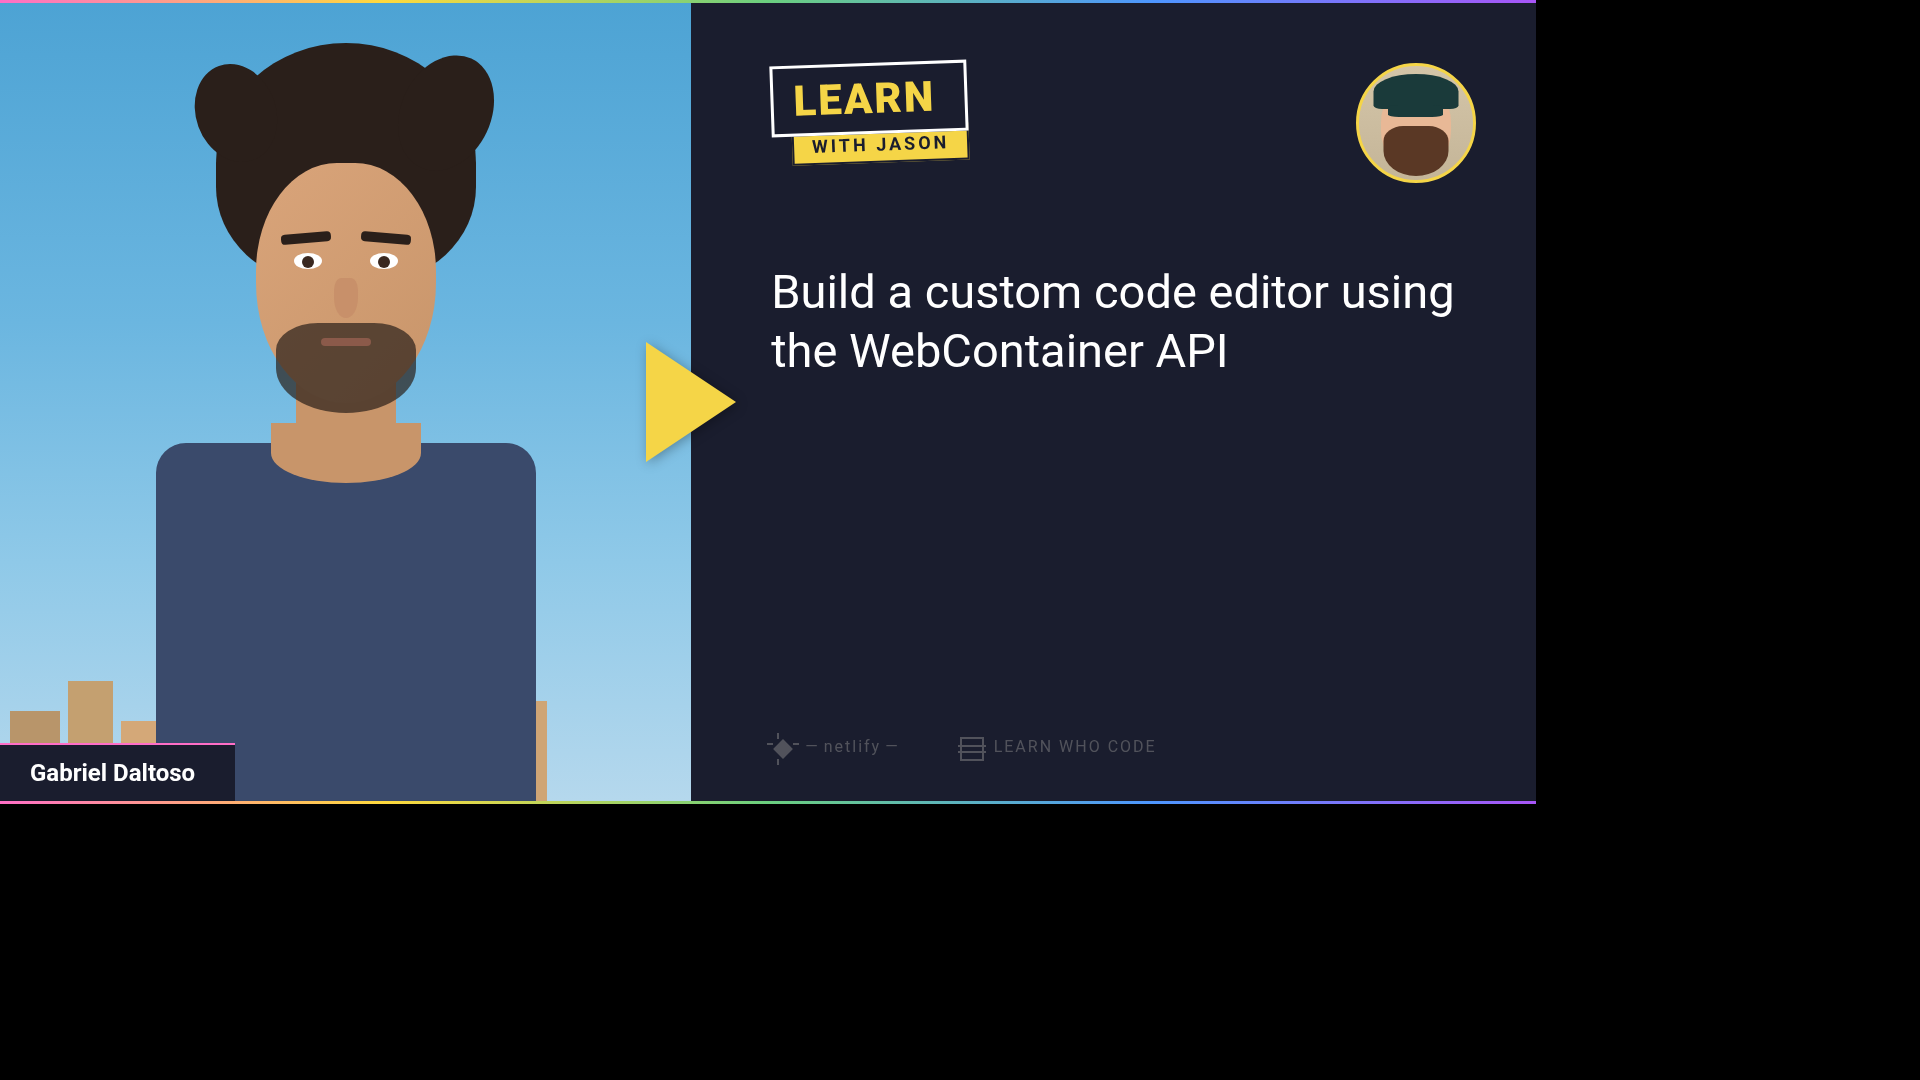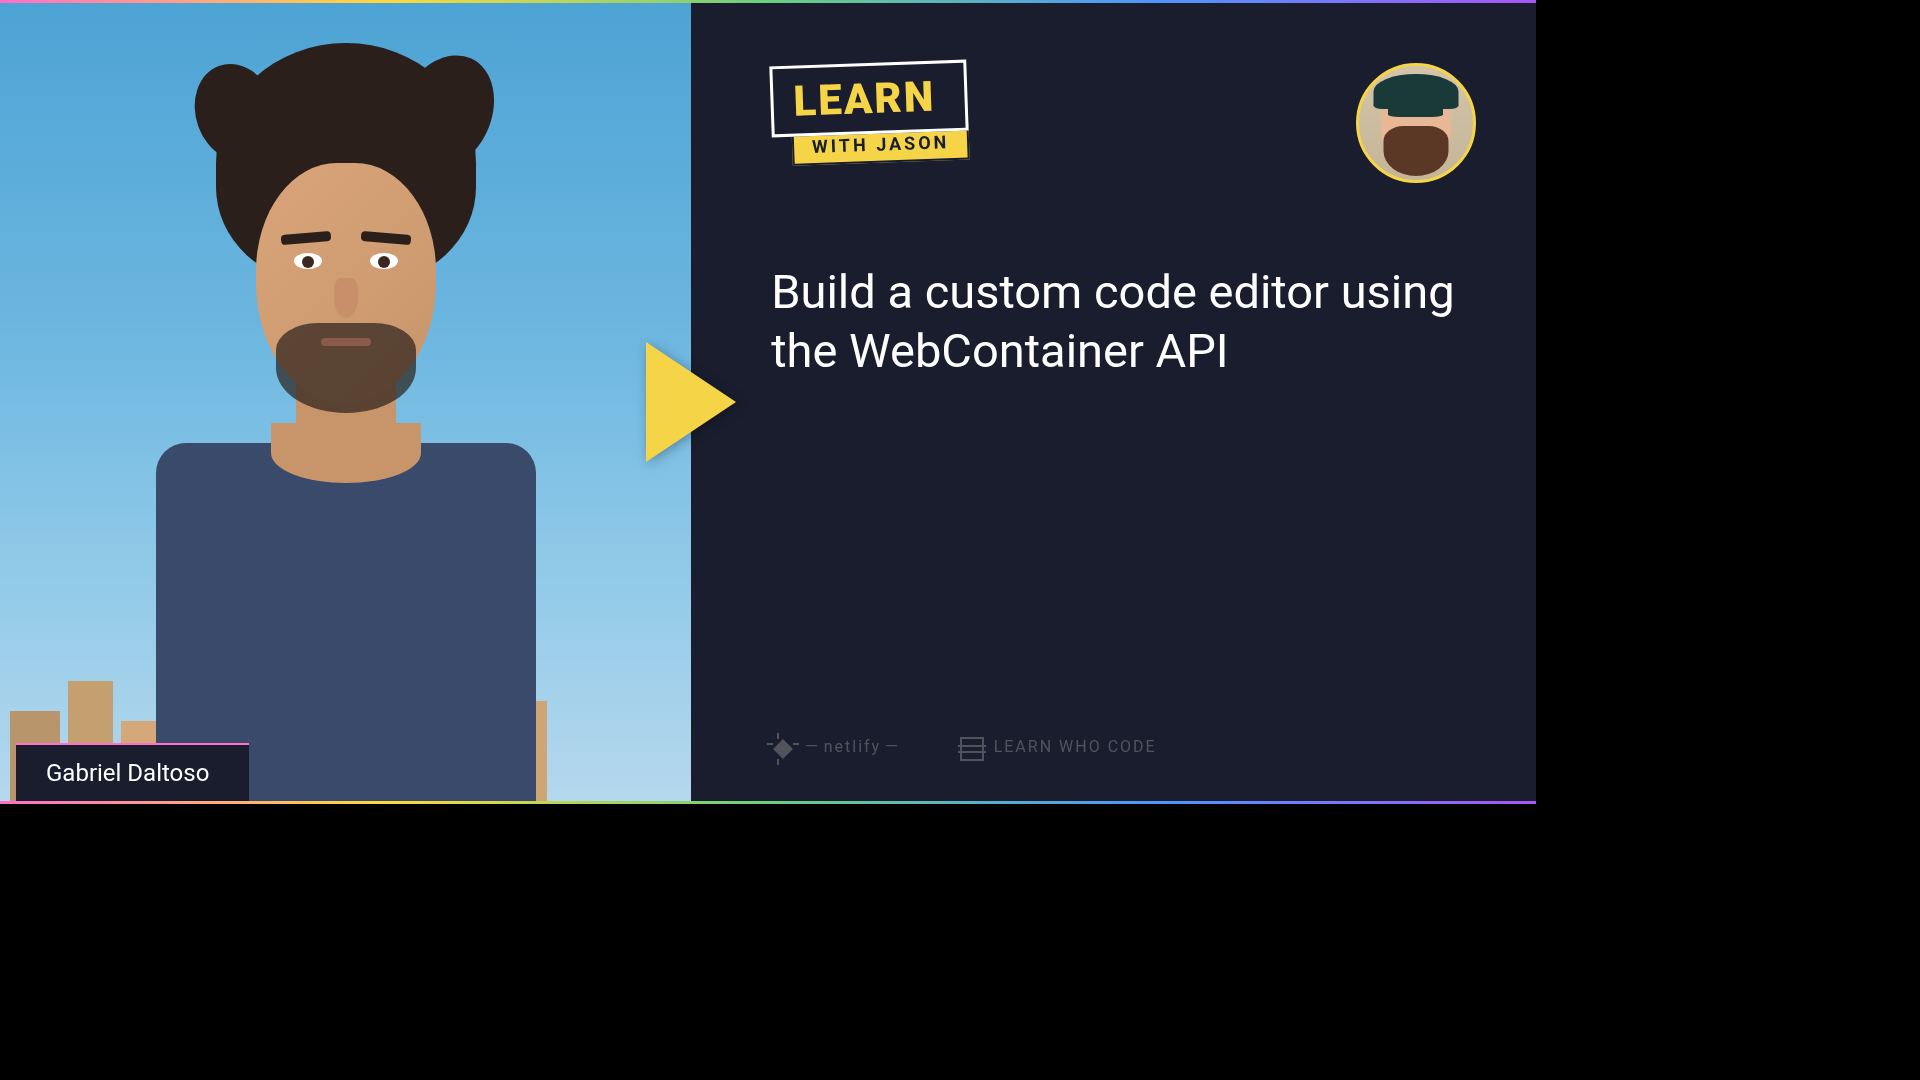--- a/index.html
+++ b/index.html
@@ -194,26 +194,26 @@
       left: 50%;
       transform: translateX(-50%);
       width: 150px;
       height: 60px;
       background: #c8956a;
       border-radius: 0 0 50% 50%;
     }
     .guest-label {
       position: absolute;
       bottom: 0;
-      left: 16px;
+      left: 0;
       background: #1a1d2e;
       color: #fff;
       padding: 14px 40px 14px 30px;
       font-size: 24px;
-      font-weight: 400;
+      font-weight: 700;
       border-top: 2px solid #ff6ec7;
       z-index: 10;
     }
     .right-panel {
       width: 55%;
       height: 100%;
       background: #1a1d2e;
       position: relative;
       padding: 60px 60px 40px 80px;
     }

